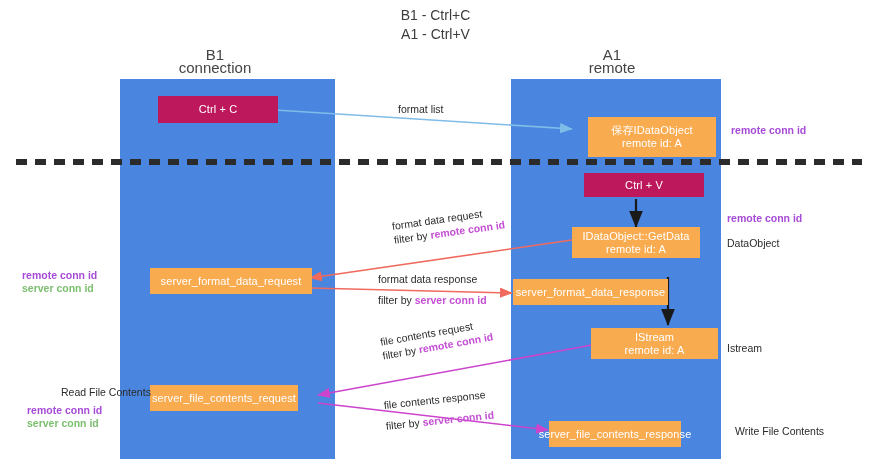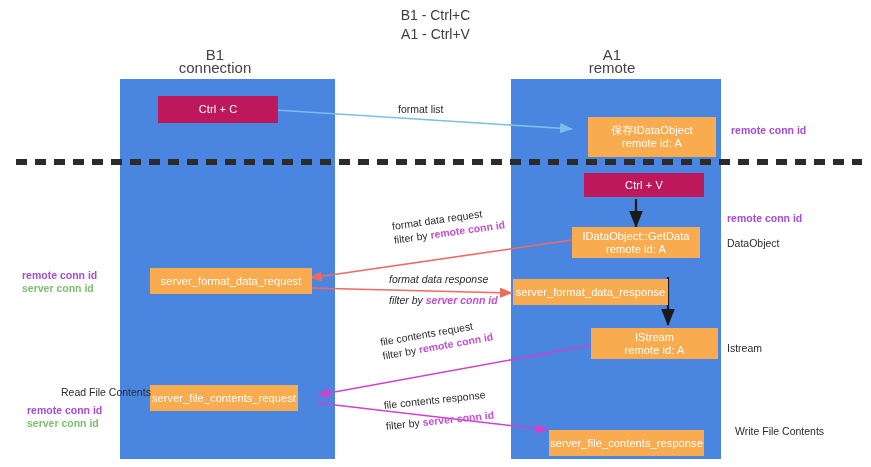--- a/index.html
+++ b/index.html
@@ -145,32 +145,32 @@
 
   <div class="node orange" style="left:150px; top:268px; width:162px; height:26px;">server_format_data_request</div>
 
   <div class="node orange" style="left:513px; top:279px; width:155px; height:26px;">server_format_data_response</div>
 
   <div class="node orange" style="left:591px; top:328px; width:127px; height:31px;">IStream
 remote id: A</div>
 
   <div class="node orange" style="left:150px; top:385px; width:148px; height:26px;">server_file_contents_request</div>
 
-  <div class="node orange" style="left:549px; top:430px; width:155px; height:26px;">server_file_contents_response</div>
+  <div class="node orange" style="left:549px; top:421px; width:132px; height:26px;">server_file_contents_response</div>
 
   <div class="edge-label" style="left:398px; top:102px;">format list</div>
 
   <div class="edge-label" style="left:391px; top:219px; transform:rotate(-8deg); transform-origin:left top;">
     <div>format data request</div>
     <div>
       <span>filter by </span><span class="hl-remote">remote conn id</span>
     </div>
   </div>
 
-  <div class="edge-label" style="left:389px; top:272px;font-style:italic;">
+  <div class="edge-label" style="left:378px; top:272px;">
     <div>format data response</div>
     <div style="margin-top:7px;">
       <span>filter by </span><span class="hl-server">server conn id</span>
     </div>
   </div>
 
   <div class="edge-label" style="left:379px; top:335px; transform:rotate(-10deg); transform-origin:left top;">
     <div>file contents request</div>
     <div>
       <span>filter by </span><span class="hl-remote">remote conn id</span>

